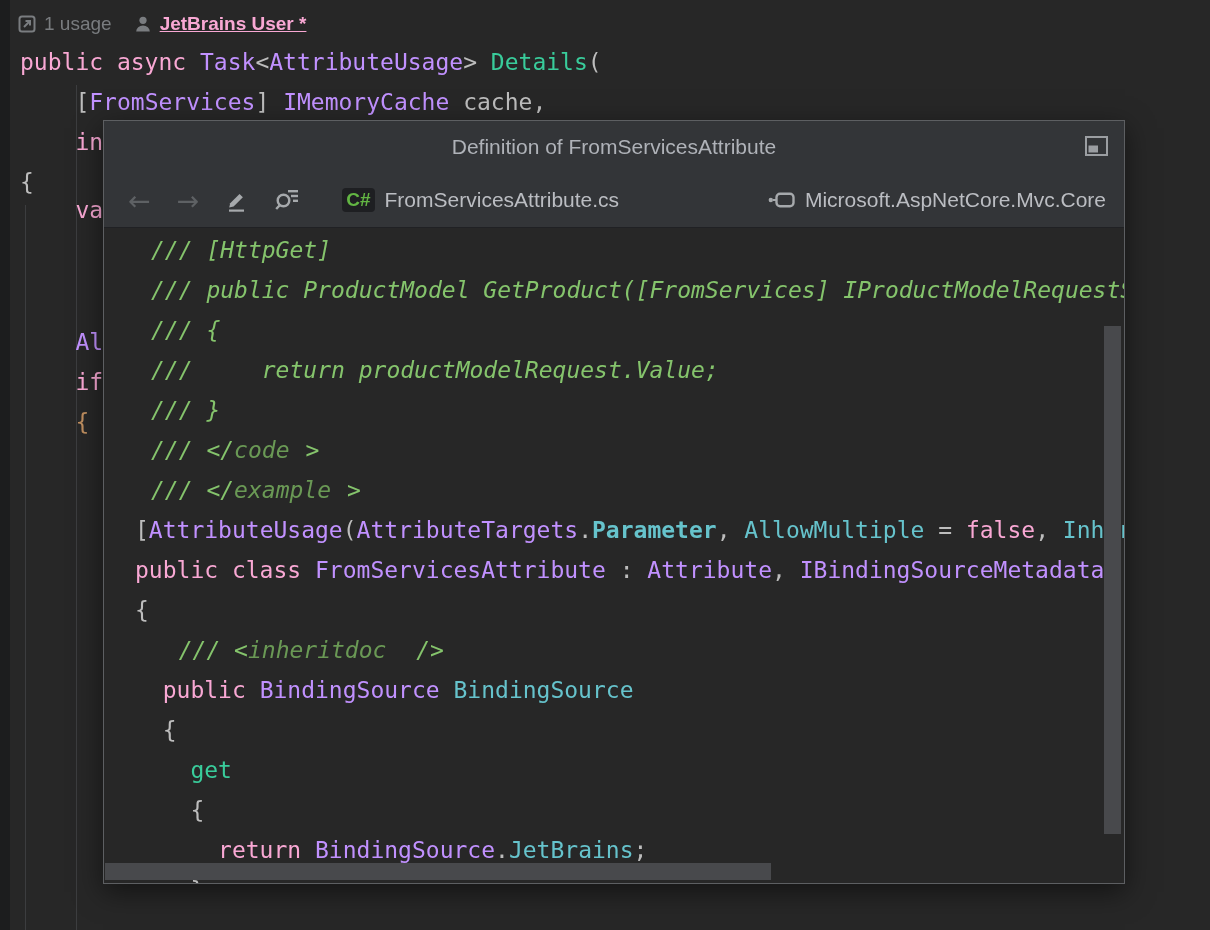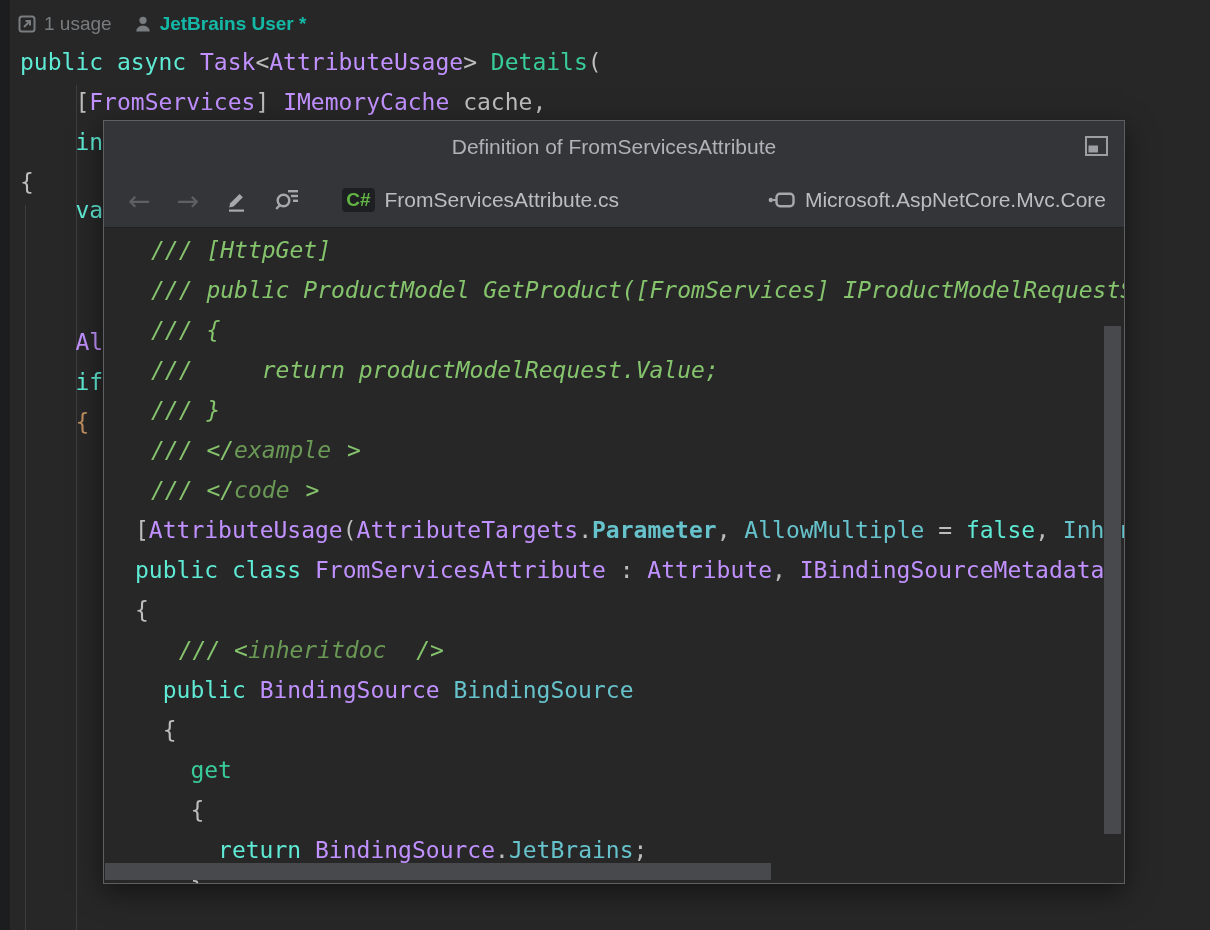--- a/index.html
+++ b/index.html
@@ -13,28 +13,28 @@
   .guide{position:absolute;width:1px;background:#3C3D3F;}
   .guide1{left:25px;top:205px;height:725px;}
   .guide2{left:76px;top:85px;height:845px;}
 
   .usage-row{
     position:absolute;left:18px;top:11px;height:26px;
     display:flex;align-items:center;gap:22px;
     font-family:"Liberation Sans",sans-serif;font-size:19px;color:#797C7F;
   }
   .usage-count,.author{display:flex;align-items:center;gap:8px;cursor:pointer;}
-  .author{font-weight:700;color:#14b8a6;}
+  .author{font-weight:700;color:#f9a8d4;text-decoration:underline;}
 
   
   .code-line{
     position:absolute;left:20px;height:40px;white-space:pre;
     font-family:"DejaVu Sans Mono",monospace;font-size:23px;line-height:40px;
   }
-  .tk-kw{color:#5eead4;}
+  .tk-kw{color:#f9a8d4;}
   .tk-type{color:#C191FF;}
   .tk-method{color:#39CC9B;}
   .tk-member{color:#66C3CC;}
   .tk-memberb{color:#66C3CC;font-weight:bold;}
   .tk-doc{color:#85C46C;font-style:italic;margin-left:16px;}
   .tk-doctag{color:#6A9955;font-style:italic;}
   .tk-plain{color:#BDBDBD;}
   .tk-brace{color:#BE8E5F;}
 
   
@@ -165,22 +165,22 @@
       <span>Microsoft.AspNetCore.Mvc.Core</span>
     </span>
   </div>
 
   <div class="popup-code">
       <div class="code-line"><span class="tk-doc">/// [HttpGet]</span></div>
       <div class="code-line"><span class="tk-doc">/// public ProductModel GetProduct([FromServices] IProductModelRequestService productModelRequest)</span></div>
       <div class="code-line"><span class="tk-doc">/// {</span></div>
       <div class="code-line"><span class="tk-doc">///     return productModelRequest.Value;</span></div>
       <div class="code-line"><span class="tk-doc">/// }</span></div>
+      <div class="code-line"><span class="tk-doc">/// &lt;/</span><span class="tk-doctag">code</span><span class="tk-doc">&gt;</span></div>
       <div class="code-line"><span class="tk-doc">/// &lt;/</span><span class="tk-doctag">example</span><span class="tk-doc">&gt;</span></div>
-      <div class="code-line"><span class="tk-doc">/// &lt;/</span><span class="tk-doctag">code</span><span class="tk-doc">&gt;</span></div>
       <div class="code-line"><span class="tk-plain">[</span><span class="tk-type">AttributeUsage</span><span class="tk-plain">(</span><span class="tk-type">AttributeTargets</span><span class="tk-plain">.</span><span class="tk-memberb">Parameter</span><span class="tk-plain">, </span><span class="tk-member">AllowMultiple</span><span class="tk-plain"> = </span><span class="tk-kw">false</span><span class="tk-plain">, </span><span class="tk-member">Inherited</span></div>
       <div class="code-line"><span class="tk-kw">public class </span><span class="tk-type">FromServicesAttribute</span><span class="tk-plain"> : </span><span class="tk-type">Attribute</span><span class="tk-plain">, </span><span class="tk-type">IBindingSourceMetadata</span><span class="tk-plain">, </span></div>
       <div class="code-line"><span class="tk-plain">{</span></div>
       <div class="code-line"><span class="tk-doc">  /// &lt;</span><span class="tk-doctag">inheritdoc</span><span class="tk-doc"> /&gt;</span></div>
       <div class="code-line"><span class="tk-kw">  public </span><span class="tk-type">BindingSource</span><span class="tk-plain"> </span><span class="tk-member">BindingSource</span></div>
       <div class="code-line"><span class="tk-plain">  {</span></div>
       <div class="code-line"><span class="tk-method">    get</span></div>
       <div class="code-line"><span class="tk-plain">    {</span></div>
       <div class="code-line"><span class="tk-kw">      return </span><span class="tk-type">BindingSource</span><span class="tk-plain">.</span><span class="tk-member">JetBrains</span><span class="tk-plain">;</span></div>
       <div class="code-line"><span class="tk-plain">    }</span></div>

